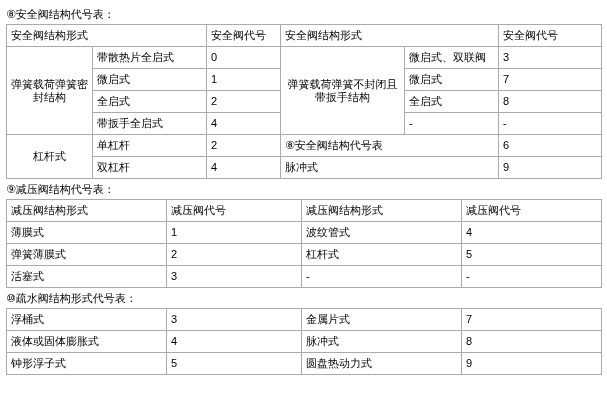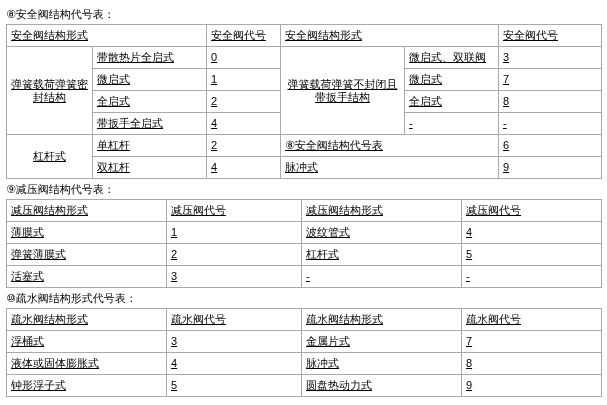--- a/index.html
+++ b/index.html
@@ -26,21 +26,20 @@
     font-size: 11px;
     line-height: 14px;
     margin: 3px 0 3px 0;
     color: #000;
     white-space: nowrap;
   }
   table.grid {
     border-collapse: collapse;
     width: 595px;
     table-layout: fixed;
-    text-decoration: underline;
   }
   table.grid td {
     border: 1px solid #aaaaaa;
     font-size: 11px;
     line-height: 13px;
     padding: 3px 4px;
     vertical-align: middle;
     color: #000;
     word-break: break-all;
     height: 15px;
@@ -166,26 +165,20 @@
   <div class="section-title">⑩疏水阀结构形式代号表：</div>
   <table class="grid t2">
     <colgroup>
       <col class="c1">
         <col class="c2">
         <col class="c3">
         <col class="c4">
     </colgroup>
     <tbody>
       <tr>
-        <td>疏水阀结构形式</td>
-        <td>疏水阀代号</td>
-        <td>疏水阀结构形式</td>
-        <td>疏水阀代号</td>
-      </tr>
-      <tr>
         <td>浮桶式</td>
         <td>3</td>
         <td>金属片式</td>
         <td>7</td>
       </tr>
       <tr>
         <td>液体或固体膨胀式</td>
         <td>4</td>
         <td>脉冲式</td>
         <td>8</td>

